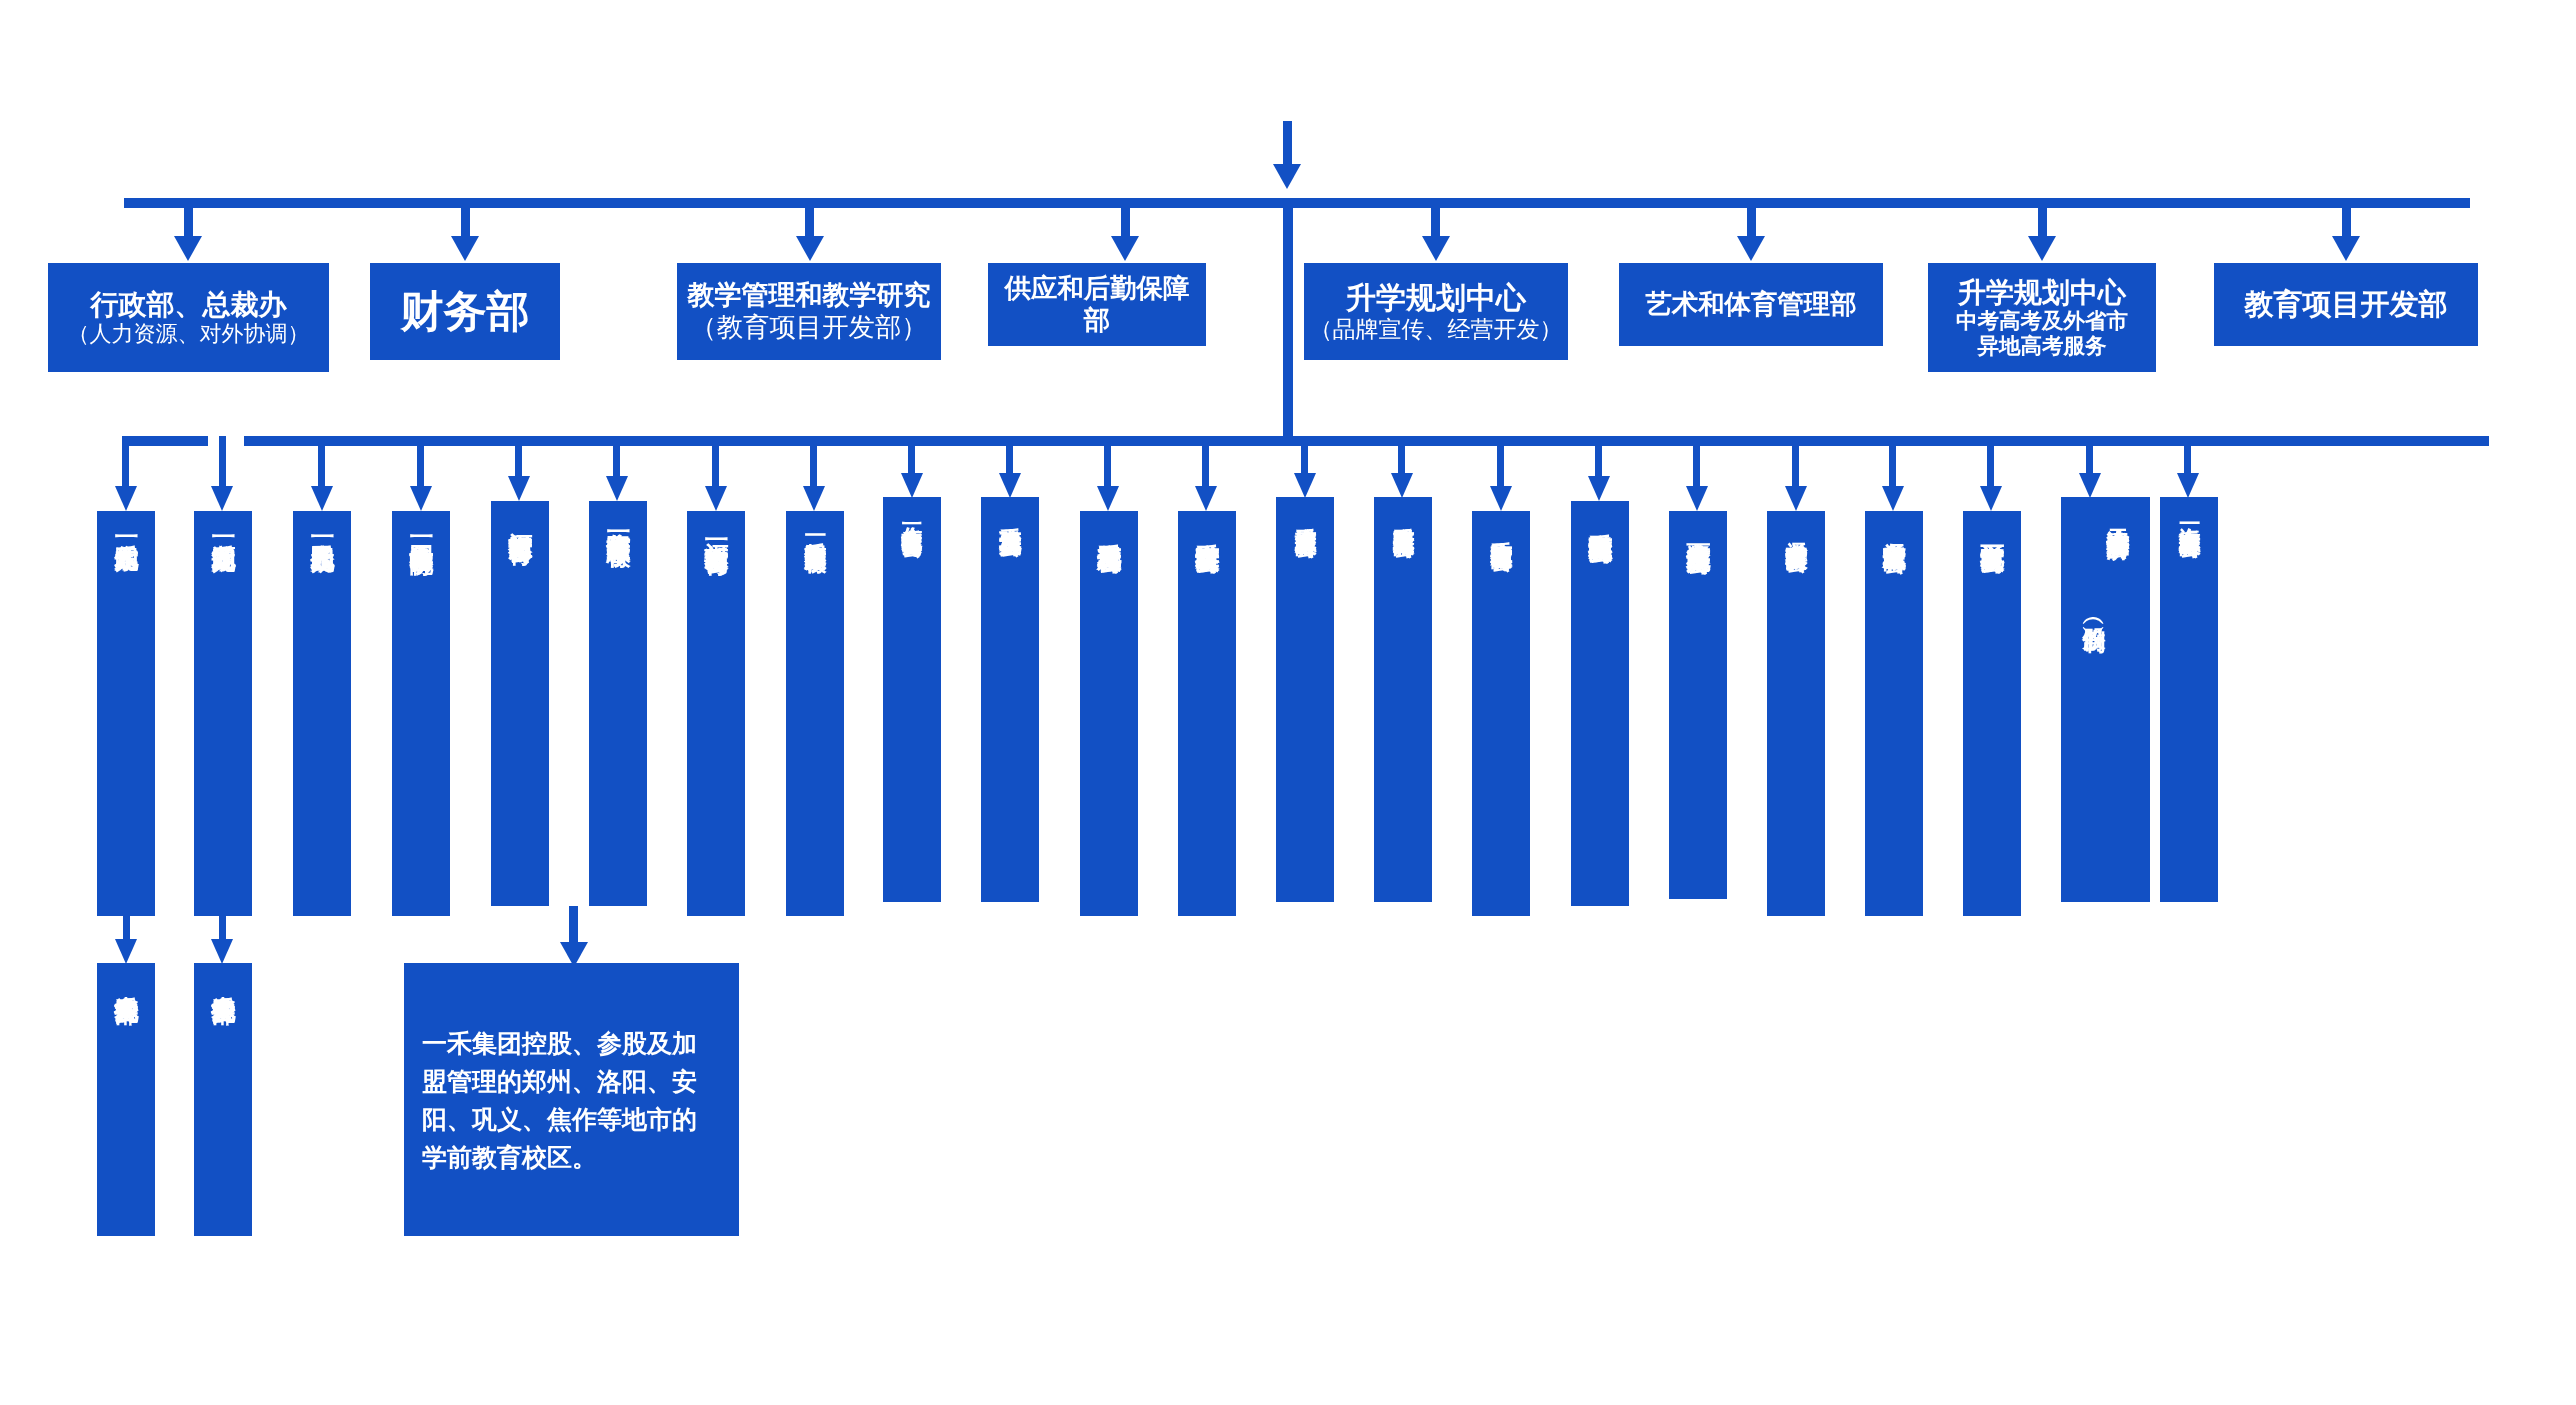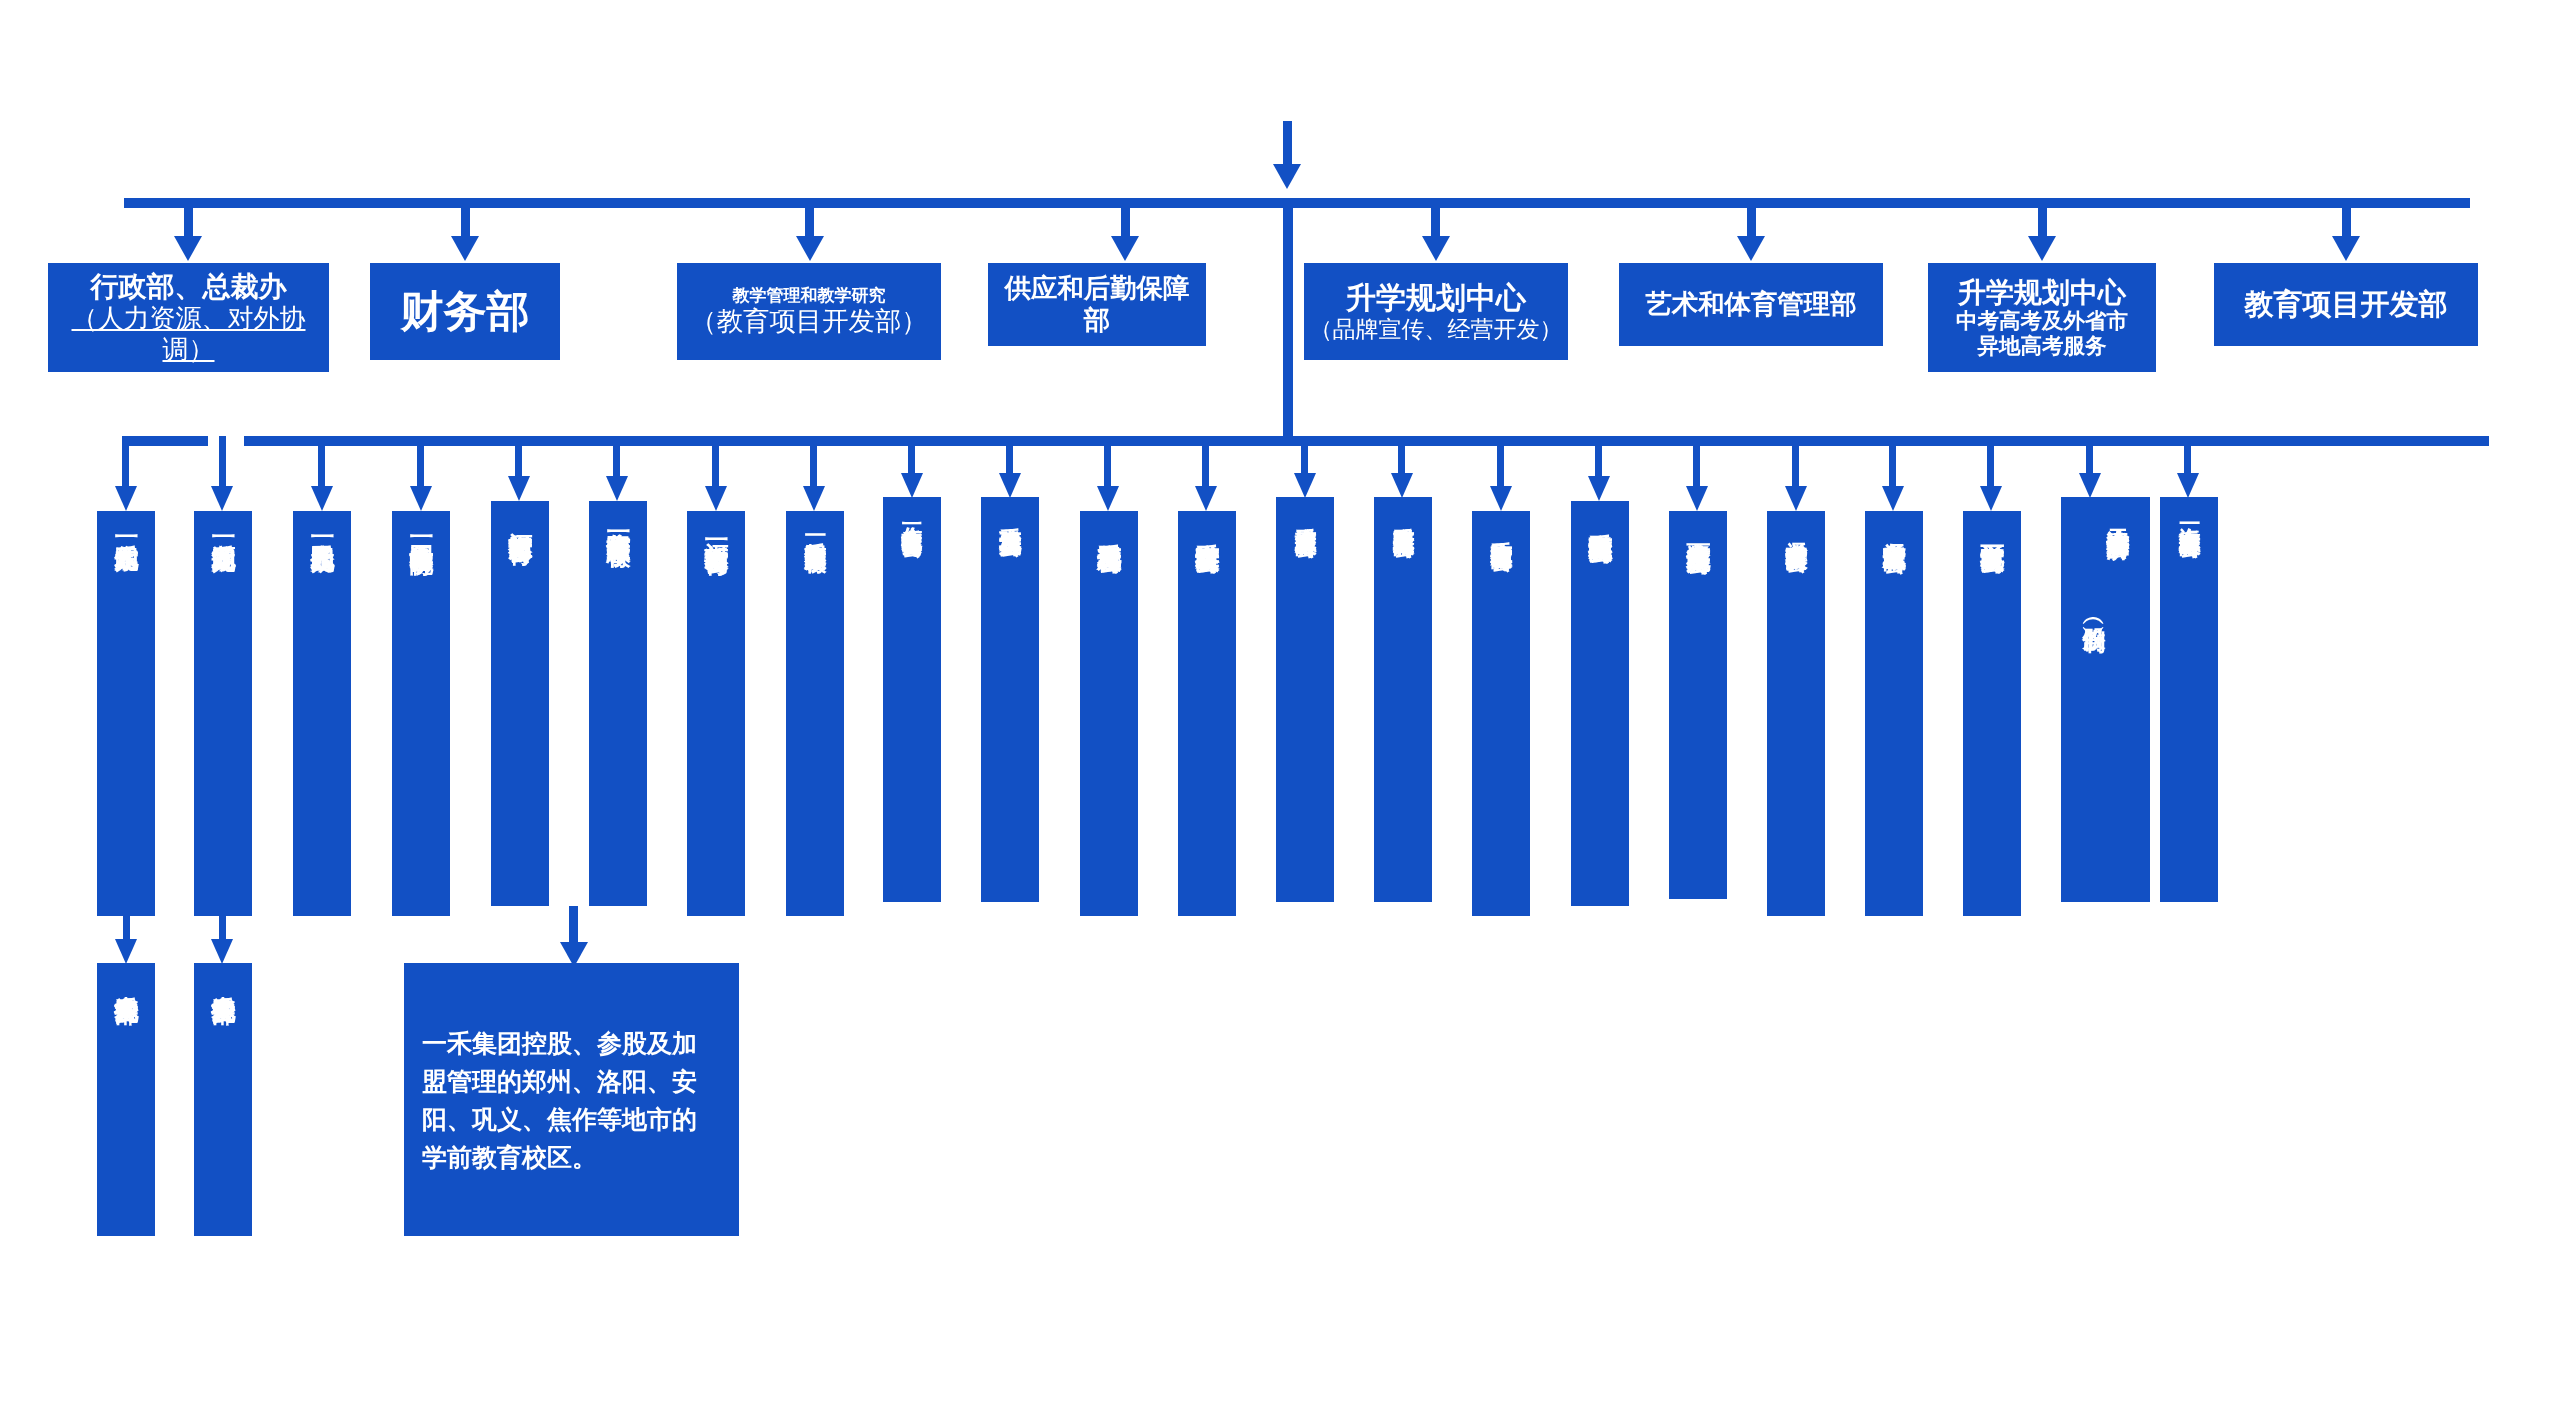--- a/index.html
+++ b/index.html
@@ -71,27 +71,27 @@
       <div class="head" style="left: 1737px; top: 236px;"></div>
       <div class="stem" style="left: 2038px; top: 198px; height: 40px;"></div>
       <div class="head" style="left: 2028px; top: 236px;"></div>
       <div class="stem" style="left: 2342px; top: 198px; height: 40px;"></div>
       <div class="head" style="left: 2332px; top: 236px;"></div>
     </div>
 
   <div id="dept-row">
       <div class="box dept" style="left: 48px; top: 263px; width: 281px; height: 109px;">
         <div class="d1" style="font-size: 28px;">行政部、总裁办</div>
-        <div class="d2" style="font-size: 26px; white-space: pre-line; font-weight: 400; text-decoration: underline;">（人力资源、对外协调）</div>
+        <div class="d2" style="font-size: 22px; white-space: pre-line; font-weight: 400;">（人力资源、对外协调）</div>
       </div>
       <div class="box dept" style="left: 370px; top: 263px; width: 190px; height: 97px;">
         <div class="d1" style="font-size: 43px;">财务部</div>
       </div>
       <div class="box dept" style="left: 677px; top: 263px; width: 264px; height: 97px;">
-        <div class="d1" style="font-size: 17px;">教学管理和教学研究</div>
+        <div class="d1" style="font-size: 27px;">教学管理和教学研究</div>
         <div class="d2" style="font-size: 26.4px; white-space: pre-line; font-weight: 400;">（教育项目开发部）</div>
       </div>
       <div class="box dept" style="left: 988px; top: 263px; width: 218px; height: 83px;">
         <div class="d1" style="font-size: 26.4px;">供应和后勤保障部</div>
       </div>
       <div class="box dept" style="left: 1304px; top: 263px; width: 264px; height: 97px;">
         <div class="d1" style="font-size: 30px;">升学规划中心</div>
         <div class="d2" style="font-size: 23px; white-space: pre-line; font-weight: 400;">（品牌宣传、经营开发）</div>
       </div>
       <div class="box dept" style="left: 1619px; top: 263px; width: 264px; height: 83px;">

